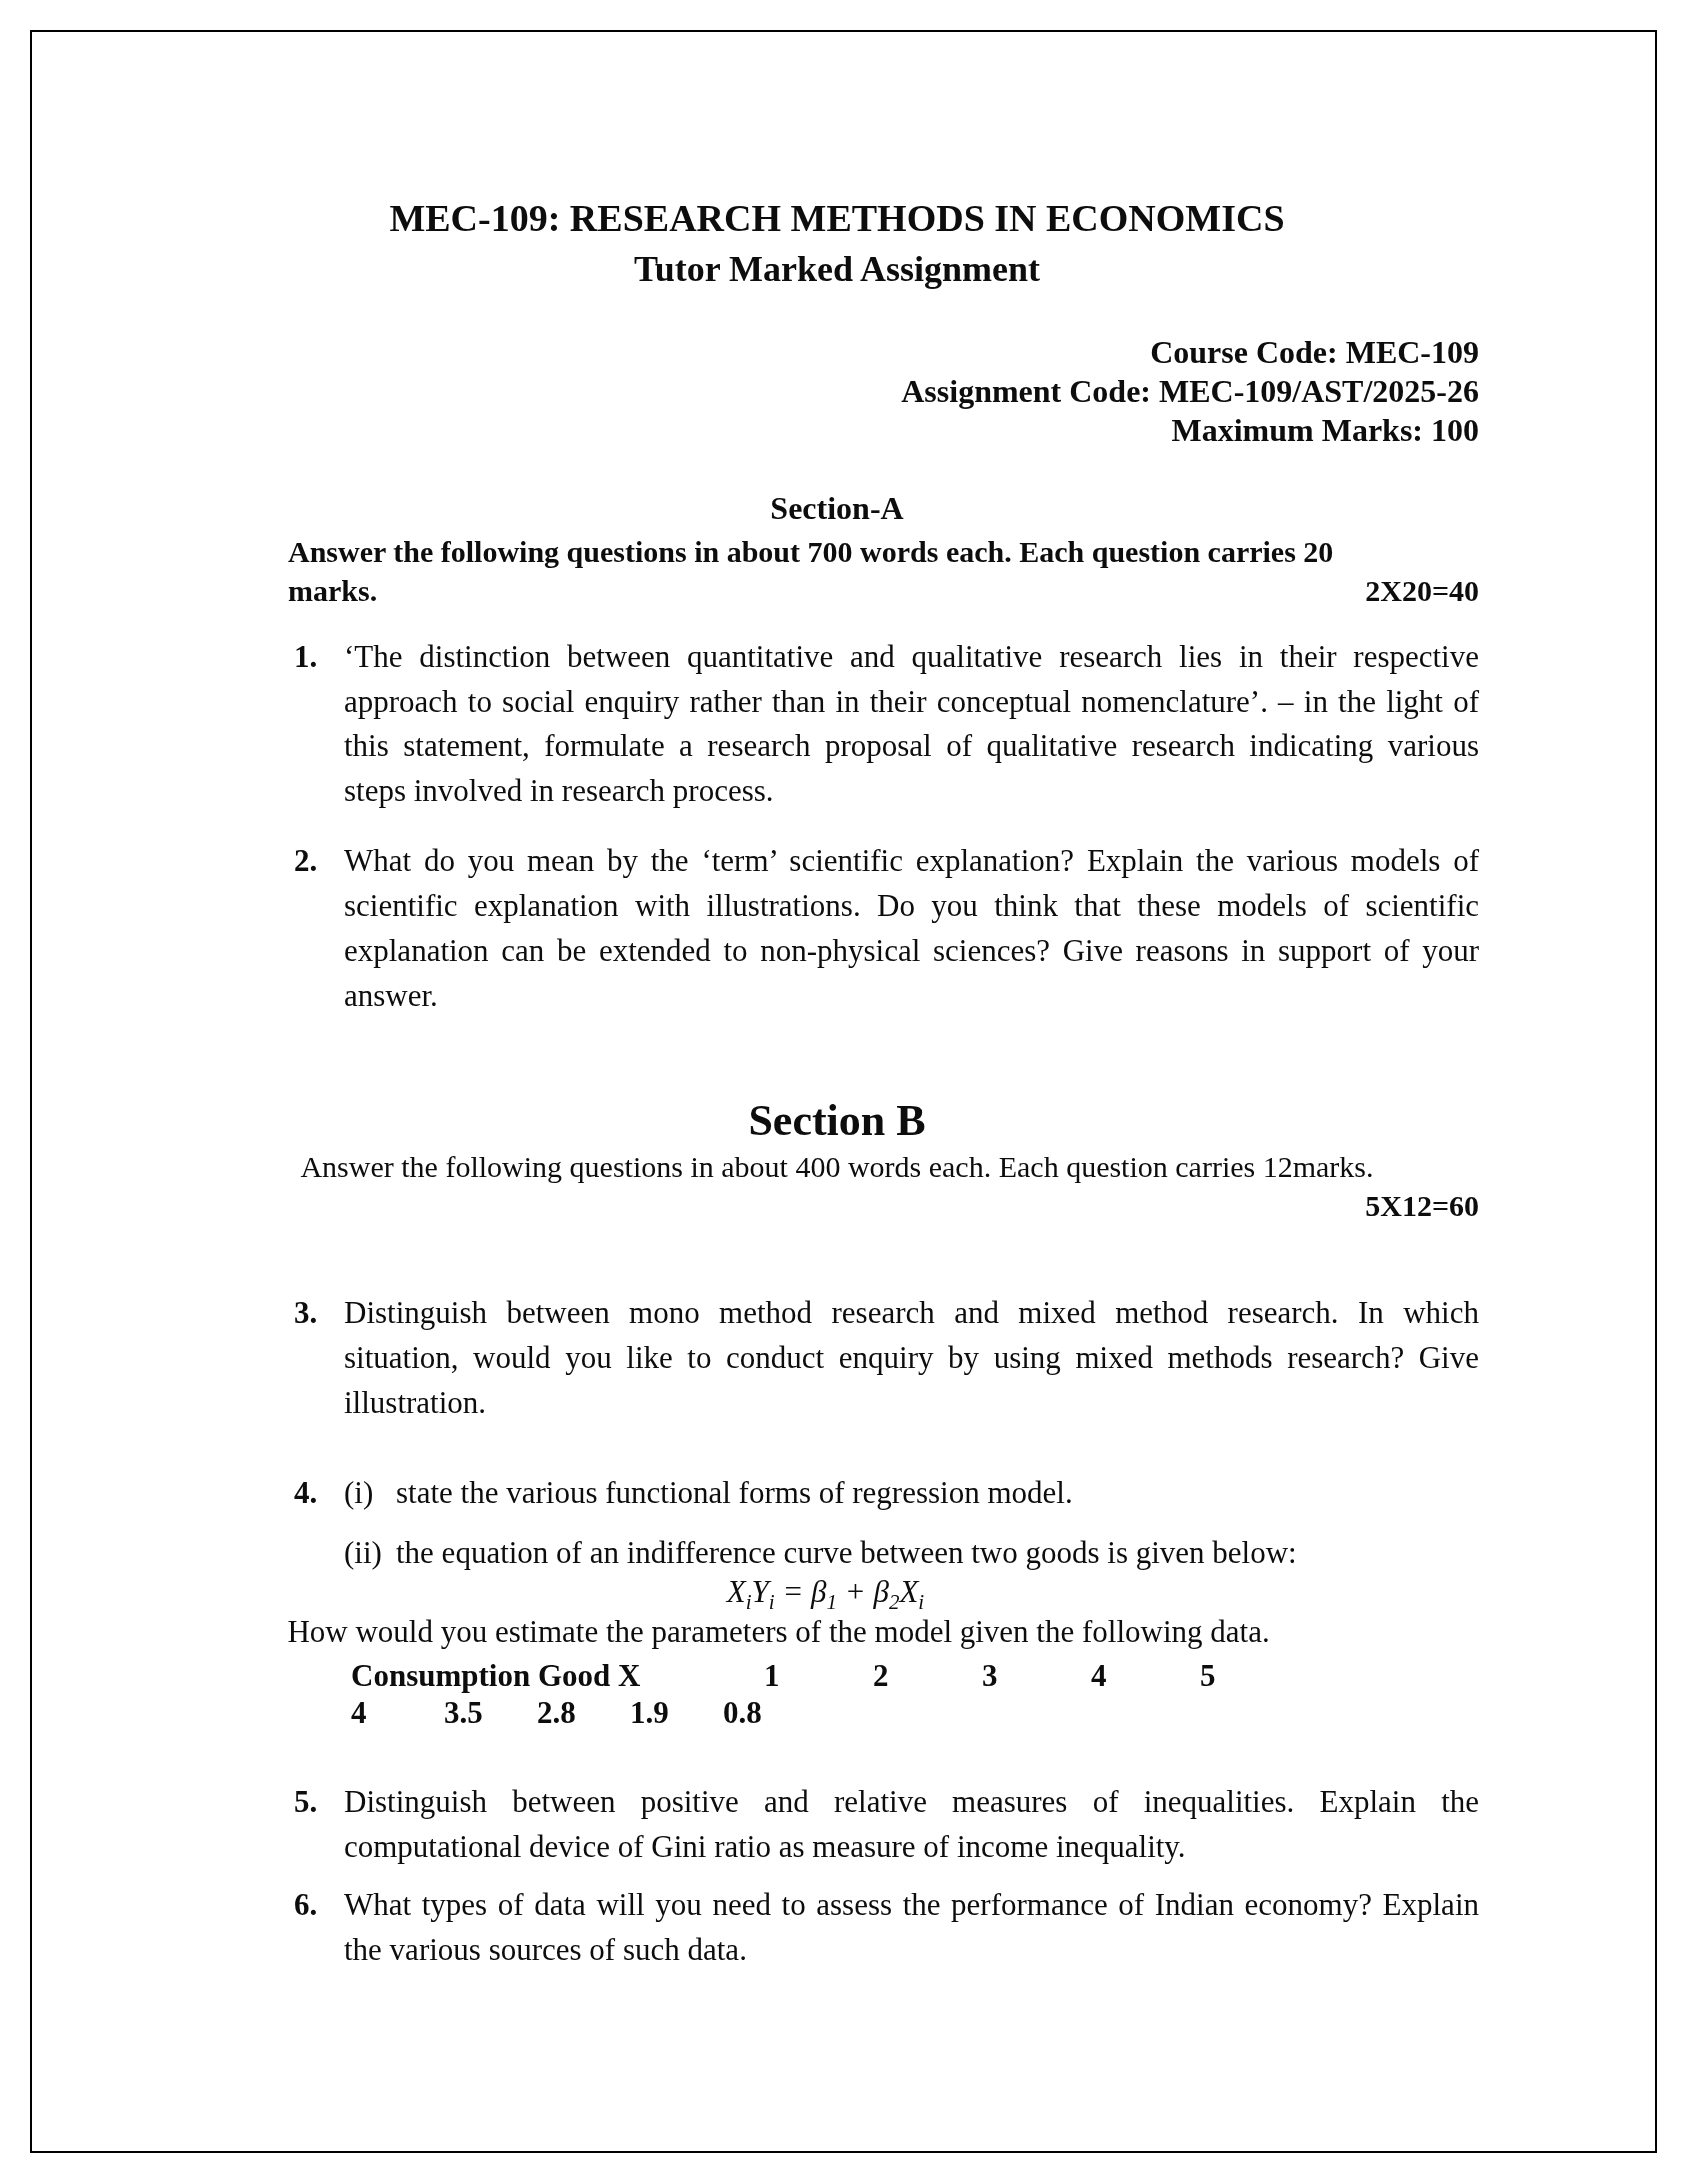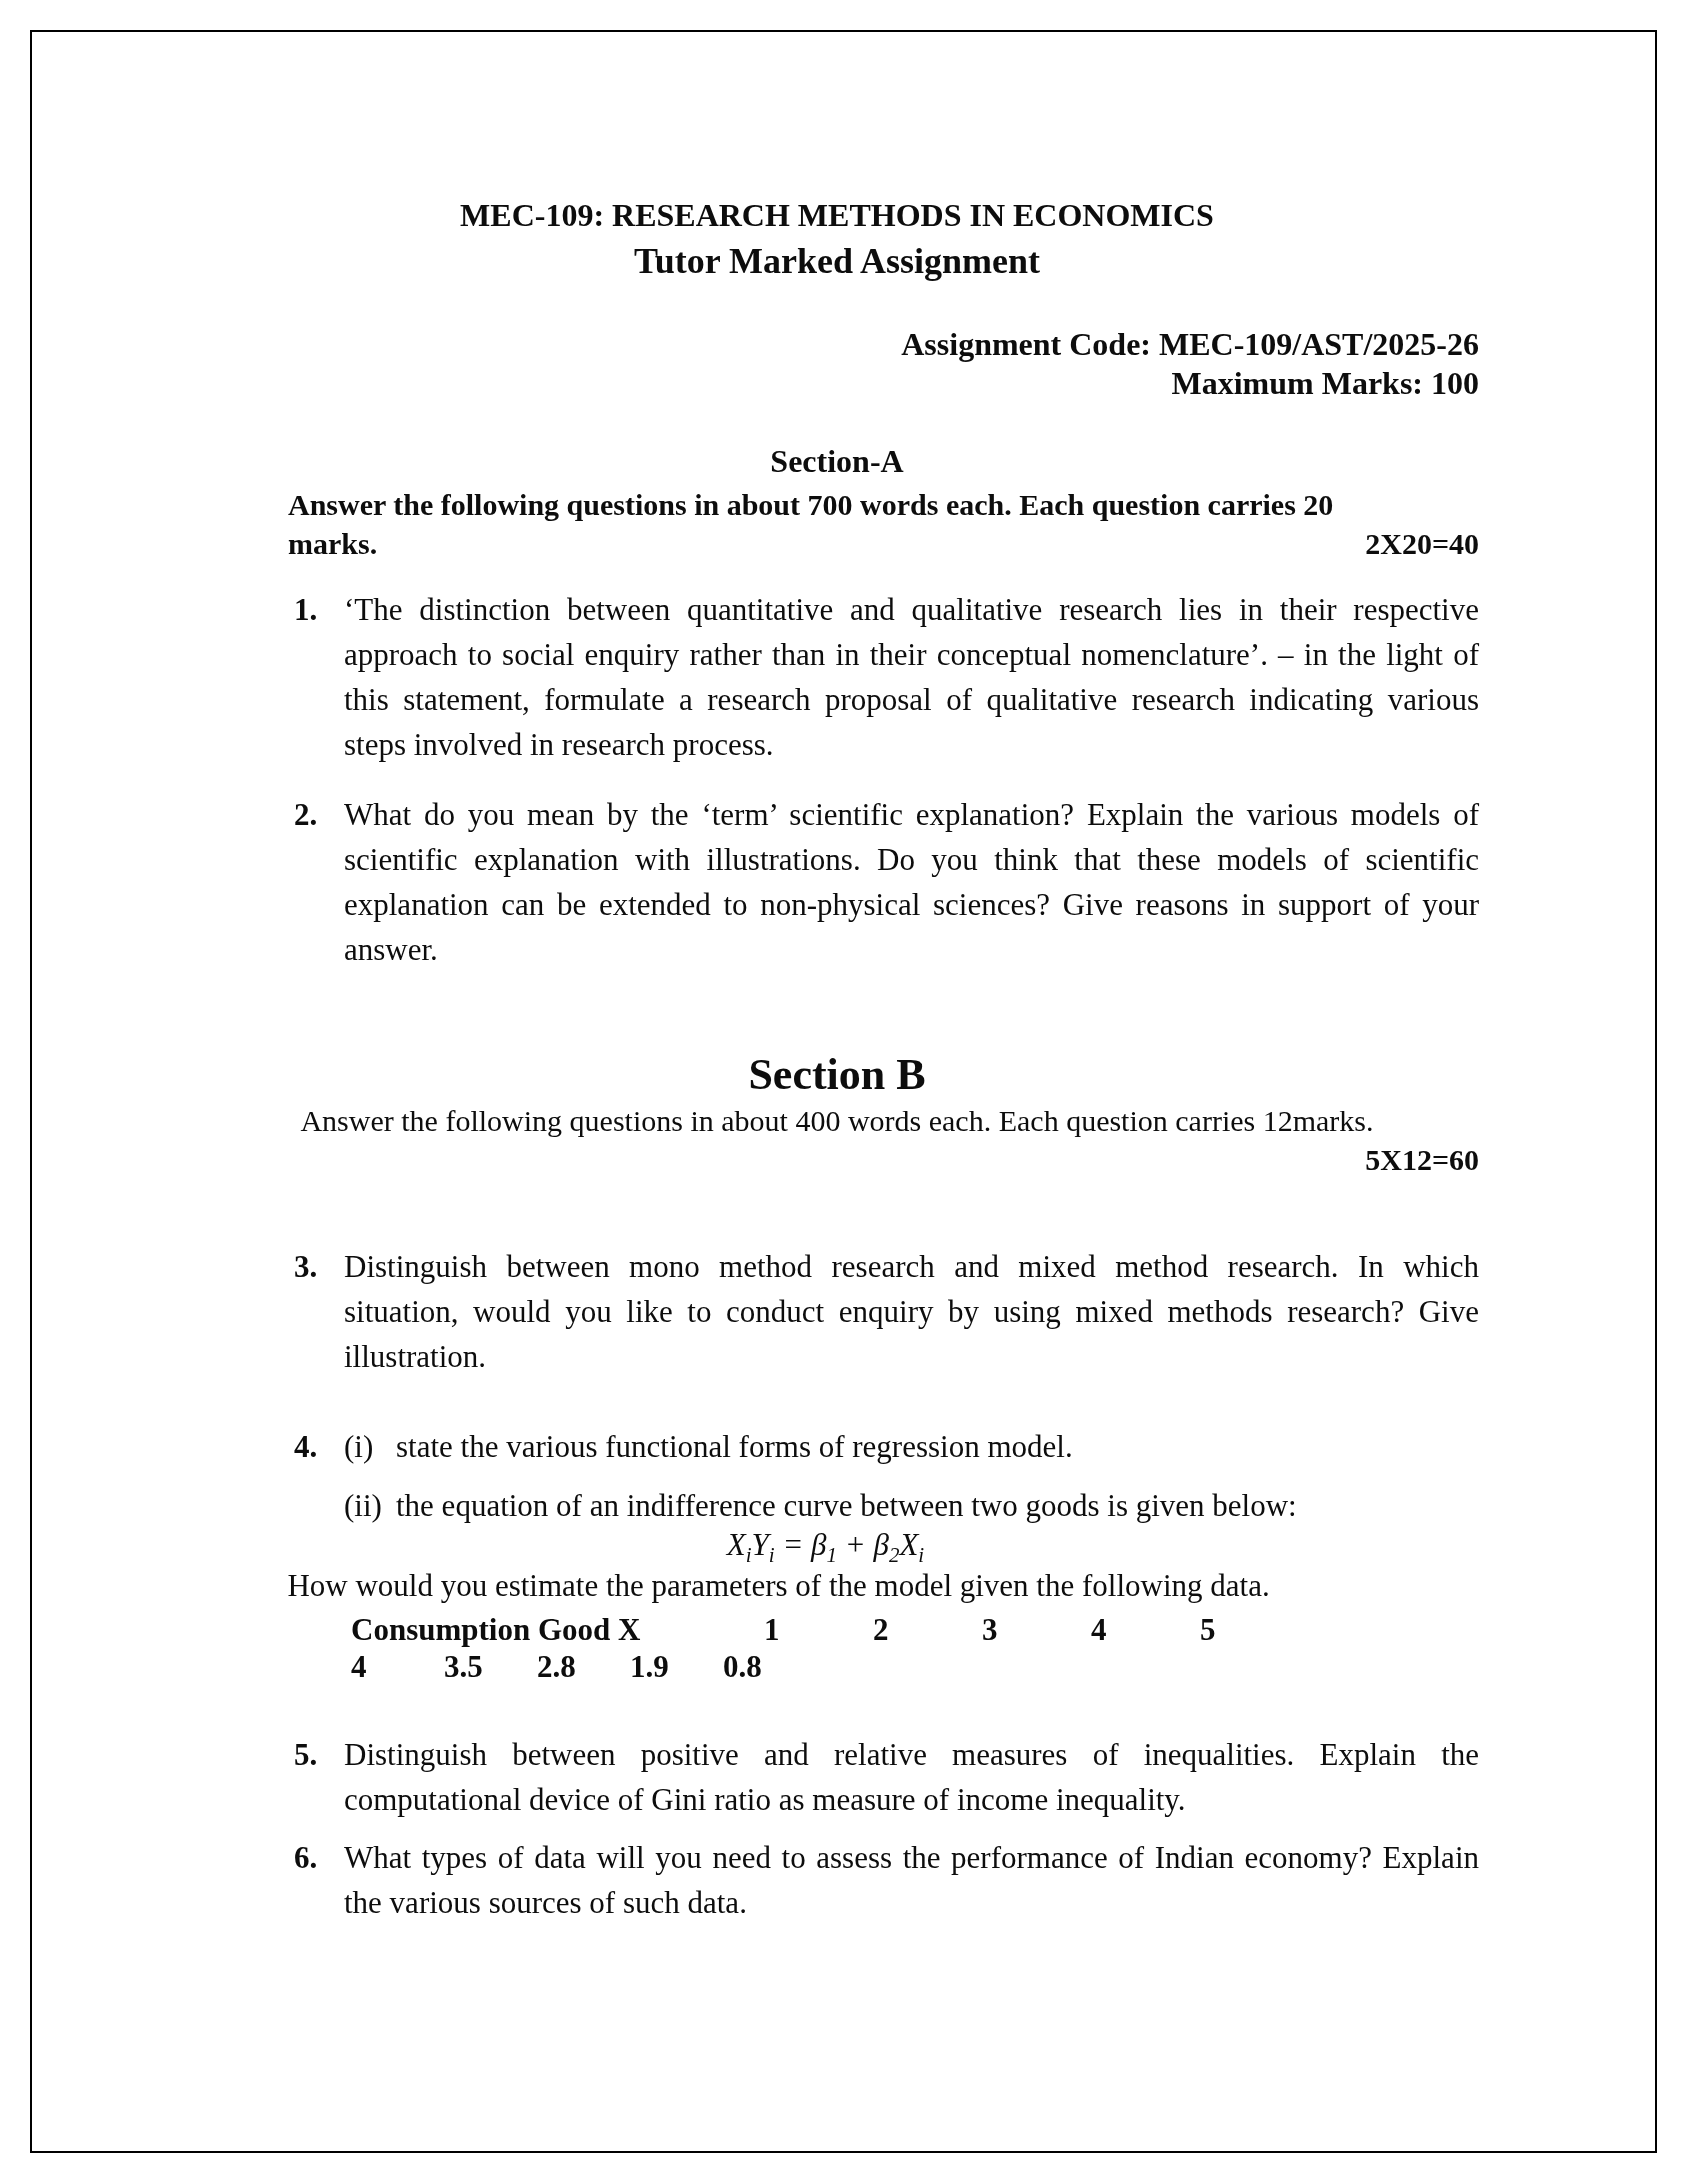--- a/index.html
+++ b/index.html
@@ -19,21 +19,21 @@
     pointer-events: none;
   }
   .content {
     position: absolute;
     left: 0; top: 0; width: 100%;
     padding: 195px 208px 0 195px;
   }
   .title {
     text-align: center;
     font-weight: bold;
-    font-size: 32px;
+    font-size: 38px;
     line-height: 1.25;
   }
   .subtitle {
     text-align: center;
     font-weight: bold;
     font-size: 36px;
     line-height: 1.25;
     margin-top: 4px;
   }
   .meta {
@@ -141,20 +141,21 @@
 <body>
 
 <div class="frame"></div>
 
 <div class="content">
 
   <div class="title">MEC-109: RESEARCH METHODS IN ECONOMICS</div>
   <div class="subtitle">Tutor Marked Assignment</div>
 
   <div class="meta">
+    <div>Course Code: MEC-109</div>
     <div>Assignment Code: MEC-109/AST/2025-26</div>
     <div>Maximum Marks: 100</div>
   </div>
 
 
   <div class="section-a-title">Section-A</div>
   <div class="instr-a">
     <div>Answer the following questions in about 700 words each. Each question carries 20</div>
     <div class="instr-line2">
       <span>marks.</span>

